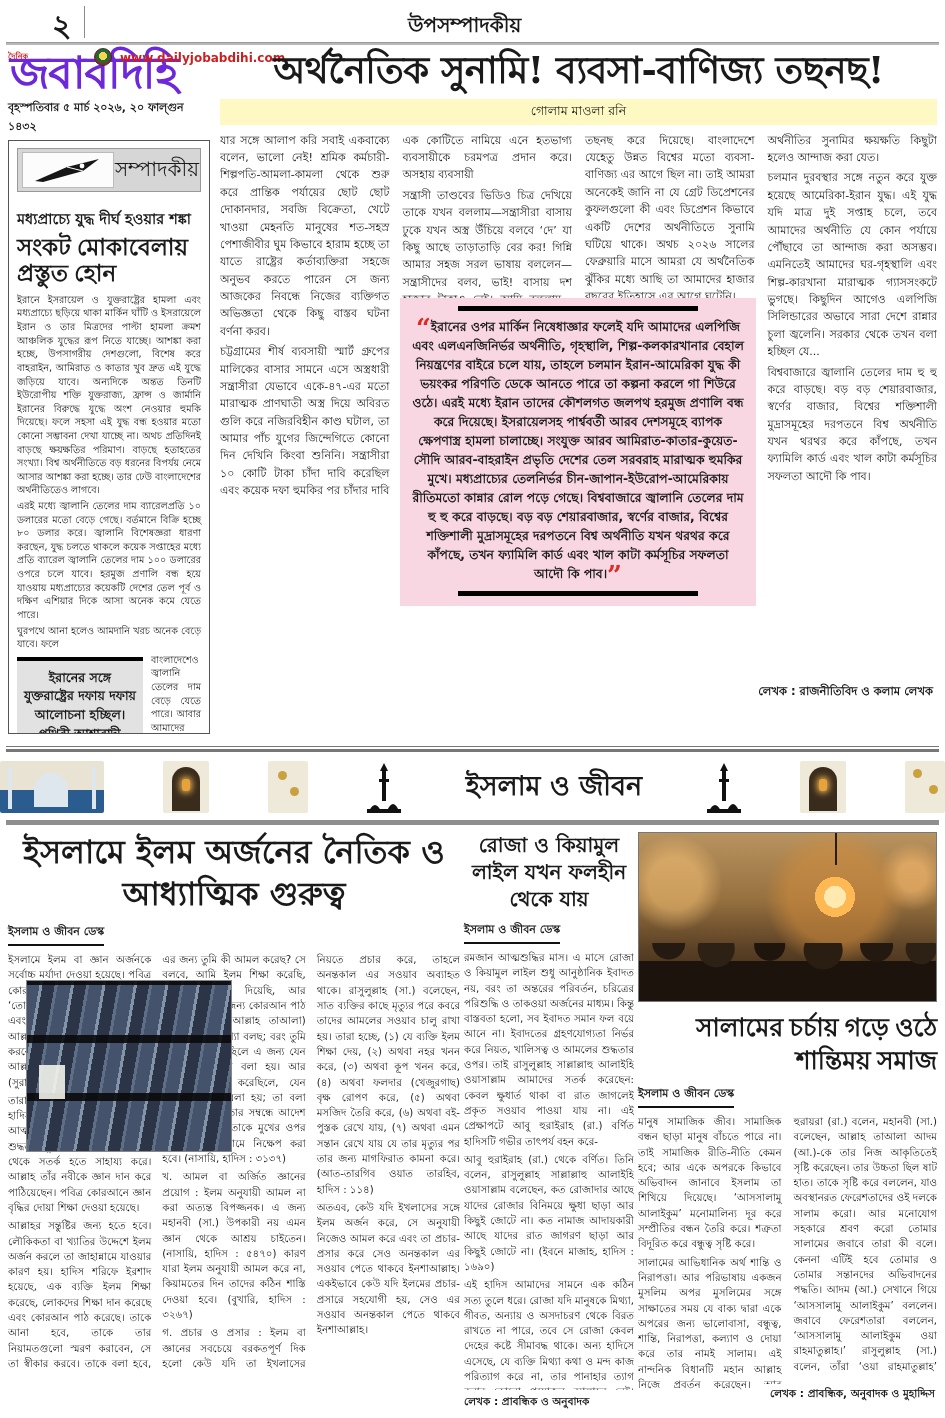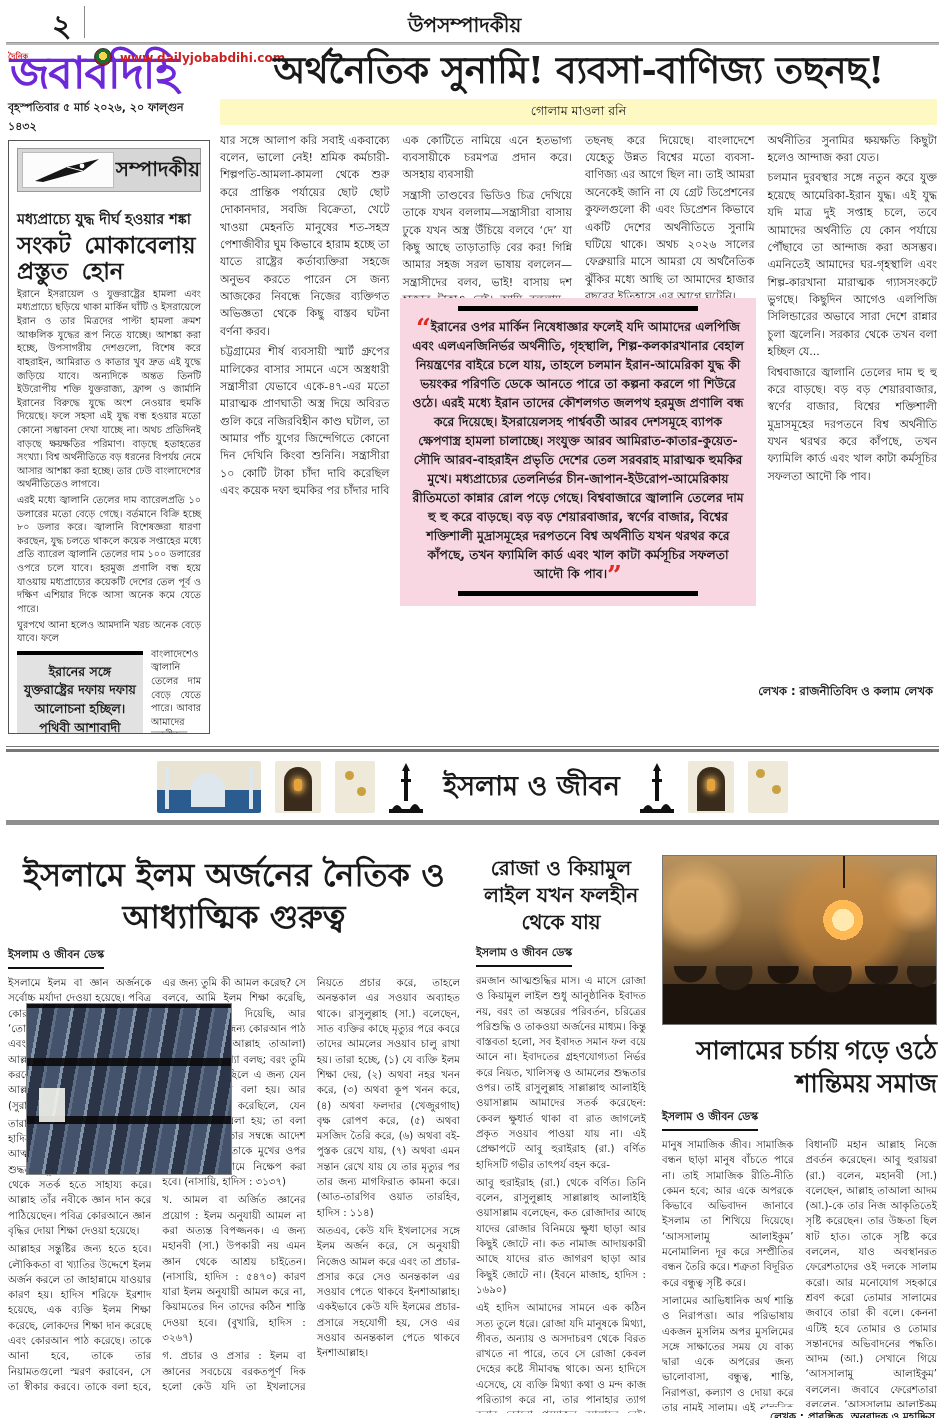--- a/index.html
+++ b/index.html
@@ -26,59 +26,59 @@
   .brand { font-size:44px; line-height:1.05; font-weight:900; letter-spacing:-1px; font-family:"DejaVu Serif", serif; color:#6d28d9; padding-left:2px; }
   .brand-emblem { position:absolute; left:86px; top:-2px; width:18px; height:18px; border-radius:50%;
       background:radial-gradient(circle at 50% 45%, #f5d64d 0 4px, #1d6b35 4px 7px, #a32121 7px 9px); border:1px solid #333; }
   .brand-url { position:absolute; left:112px; top:1px; font-size:12px; color:#cc1f1f; font-weight:700; }
   .dateline { font-size:11px; font-weight:700; margin-top:3px; }
 
   
   .edi-box { margin-top:6px; border:1px solid #555; height:594px; padding:7px 8px; overflow:hidden; }
   .edi-head { border:1px solid #999; background:#d6d6d6; height:44px; display:flex; align-items:center; }
   .edi-pen { width:92px; height:36px; margin-left:4px; background:#fcfcfc; border:1px solid #bbb; display:flex; align-items:center; justify-content:center; }
-  .edi-title { flex:1; text-align:right; font-size:20px; font-weight:700; }
+  .edi-title { flex:1; text-align:center; font-size:20px; font-weight:400; }
   .edi-kicker { font-size:14.5px; font-weight:700; margin:16px 0 2px; }
-  .edi-headline { font-size:23px; font-weight:800; line-height:1.15; font-family:Liberation Mono, monospace; }
+  .edi-headline { font-size:23px; font-weight:800; line-height:1.15; margin-bottom:6px; font-family:Liberation Sans, sans-serif; }
   .edi-body { font-size:9.6px; line-height:1.42; text-align:justify; }
   .edi-body p { margin-bottom:2px; }
   .inset-quote { float:left; width:126px; background:#e2e2e2; border-top:4px solid #000; border-bottom:4px solid #000;
       padding:8px 6px; margin:4px 8px 4px 0; font-size:12.5px; font-weight:600; text-align:center; line-height:1.5; }
 
   
   .main-headline { font-size:37px; font-weight:800; text-align:center; line-height:1.1; font-family:"DejaVu Serif", serif; letter-spacing:-0.5px; }
   .byline-band { margin-top:8px; background:#fef9c3; text-align:center; font-size:12.5px; padding:3px 0; }
   .art-body { position:relative; margin-top:7px; height:572px; overflow:hidden; }
   .art-cols { column-count:4; column-gap:13px; font-size:11px; line-height:1.58; text-align:justify; height:100%; }
   .art-cols p { margin-bottom:3px; }
   .pullquote { position:absolute; left:180px; top:166px; width:356px; background:#f8d6e2; padding:8px 12px 10px; text-align:center; }
   .pq-bar { height:5px; background:#000; width:72%; margin:0 auto; }
   .pq-text { font-size:12.3px; font-weight:600; line-height:1.55; margin:7px 0; position:relative; }
   .pq-open,.pq-close { color:#e02a22; font-size:26px; font-weight:900; font-family:"DejaVu Serif", serif; line-height:0; vertical-align:-6px; }
   .art-author { position:absolute; right:4px; bottom:2px; font-size:11.5px; font-weight:700; background:#fff; padding-left:8px; }
 
   .double-rule { position:absolute; top:746px; left:6px; right:6px; height:6px; border-top:1px solid #777; border-bottom:3px solid #777; }
 
   
-  .banner { position:absolute; top:756px; left:0; right:0; height:62px; display:flex; align-items:center; justify-content:center; gap:14px; }
+  .banner { position:absolute; top:756px; left:0; right:0; height:62px; display:flex; align-items:center; justify-content:space-between; gap:14px; }
   .deco { height:52px; border-radius:2px; }
   .deco-mosque { width:104px; background:linear-gradient(#e8e3d2 0 55%, #2a5c8f 55% 100%); position:relative; overflow:hidden; }
   .deco-mosque .dome { position:absolute; left:34px; top:12px; width:34px; height:34px; background:#dfe7ee; border-radius:50% 50% 0 0; }
   .deco-mosque .mnr { position:absolute; top:6px; width:4px; height:42px; background:#dfe7ee; }
   .deco-arch { width:46px; background:#efe9da; position:relative; overflow:hidden; }
   .deco-arch .arch { position:absolute; left:9px; top:6px; width:28px; height:44px; background:#3a2c1c; border-radius:14px 14px 0 0; }
   .deco-arch .lamp { position:absolute; left:19px; top:18px; width:8px; height:12px; background:#e8a23c; border-radius:3px; box-shadow:0 0 6px 2px rgba(250,190,90,.9); }
   .deco-orn { width:40px; background:#efe9da; position:relative; }
   .deco-orn .dot { position:absolute; width:9px; height:9px; border-radius:50%; background:#c9a23f; }
   .minaret-svg { flex:none; }
   .banner-title { font-size:27px; font-weight:800; font-family:"DejaVu Serif", serif; padding:0 6px; }
   .rule-thick { position:absolute; top:820px; left:6px; right:6px; height:5px; background:#8f8f8f; }
 
   
-  .bottom-wrap { position:absolute; top:832px; left:8px; right:8px; bottom:4px; display:flex; gap:16px;margin-top:23px; }
+  .bottom-wrap { position:absolute; top:832px; left:8px; right:8px; bottom:4px; display:flex; gap:4px; }
   .art-ilm { width:452px; flex:none; position:relative; }
   .ilm-headline { font-size:32px; font-weight:800; text-align:center; line-height:1.3; font-family:"DejaVu Serif", serif; }
   .desk-byline { font-size:11px; font-weight:700; border-bottom:2px solid #111; display:inline-block; padding-bottom:2px; margin:8px 0 6px; }
   .ilm-body { position:relative; height:430px; overflow:hidden; column-count:3; column-gap:11px; font-size:10.2px; line-height:1.5; text-align:justify; }
   .ilm-body p { margin-bottom:3px; }
   .books-photo { position:absolute; left:18px; top:148px; width:206px; height:172px; border:1px solid #888;
       background:
         repeating-linear-gradient(0deg, transparent 0 50px, rgba(10,10,12,.9) 50px 58px),
         repeating-linear-gradient(100deg, #44536b 0 13px, #8294a8 13px 16px, #2c3547 16px 28px, #5d6e85 28px 31px),
         linear-gradient(#3a4354,#1d2430); }

